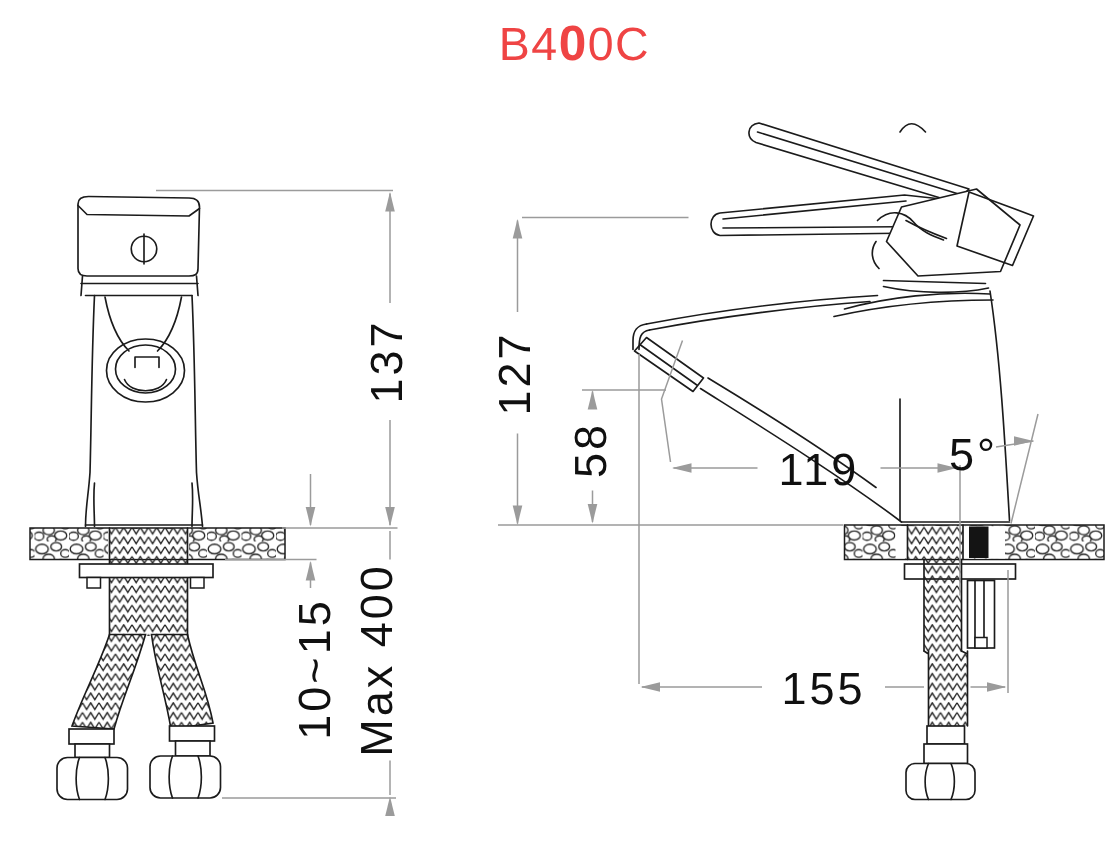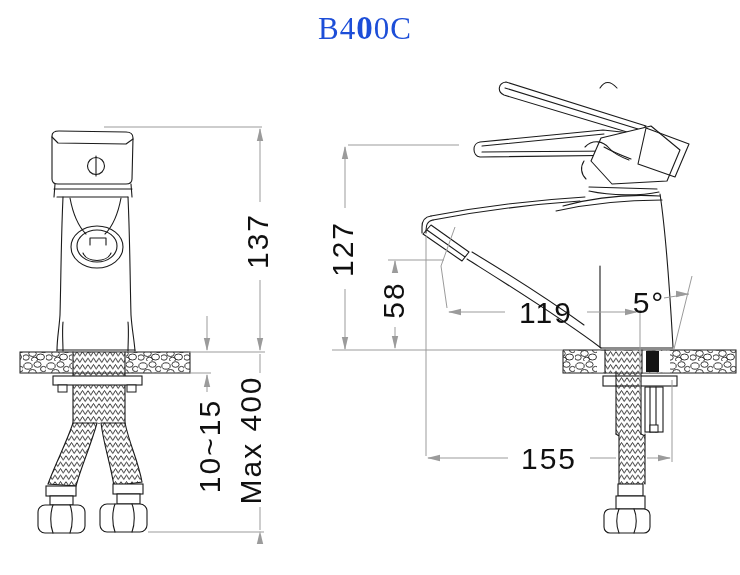--- a/index.html
+++ b/index.html
@@ -1,19 +1,19 @@
 <!DOCTYPE html>
 <html><head>
 <meta charset="utf-8">
 <style>
   html,body{margin:0;padding:0;background:#ffffff;}
   #stage{position:relative;width:740px;height:575px;background:#fff;overflow:hidden;
          font-family:"Liberation Sans",sans-serif;}
-  #title{position:absolute;left:318px;top:10px;width:130px;text-align:left;
-         font-family:Liberation Serif, serif;font-size:31px;color:#1d4ed8;letter-spacing:1px;white-space:nowrap;}
+  #title{position:absolute;left:318px;top:10px;width:130px;text-align:center;
+         font-family:Liberation Sans, sans-serif;font-size:31px;color:#ef4444;letter-spacing:1px;white-space:nowrap;}
   #title .bz{font-weight:bold;font-size:33px;}
   svg text{fill:#101010;font-family:"Liberation Sans",sans-serif;font-size:30px;letter-spacing:2px;}
   .dln{stroke:#9b9b9b;stroke-width:1;fill:none;}
   .dar{fill:#9b9b9b;stroke:none;}
   .ln{stroke:#1b1b1b;stroke-width:1.1;fill:none;stroke-linecap:round;stroke-linejoin:round;}
   .lnf{stroke:#1b1b1b;stroke-width:1.1;fill:#ffffff;stroke-linejoin:round;}
 </style>
 </head>
 <body>
 

